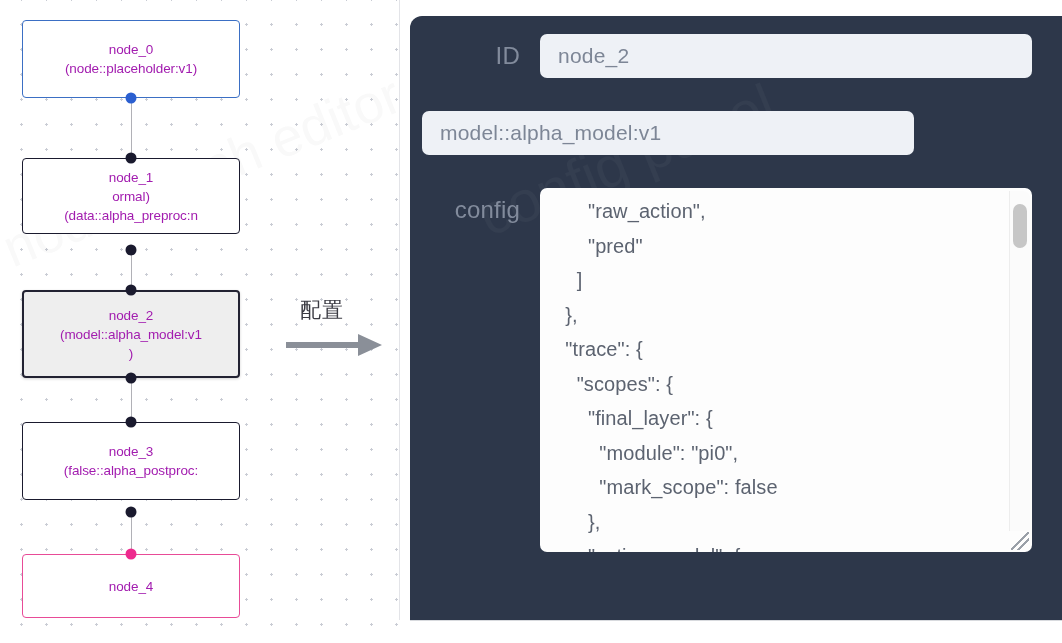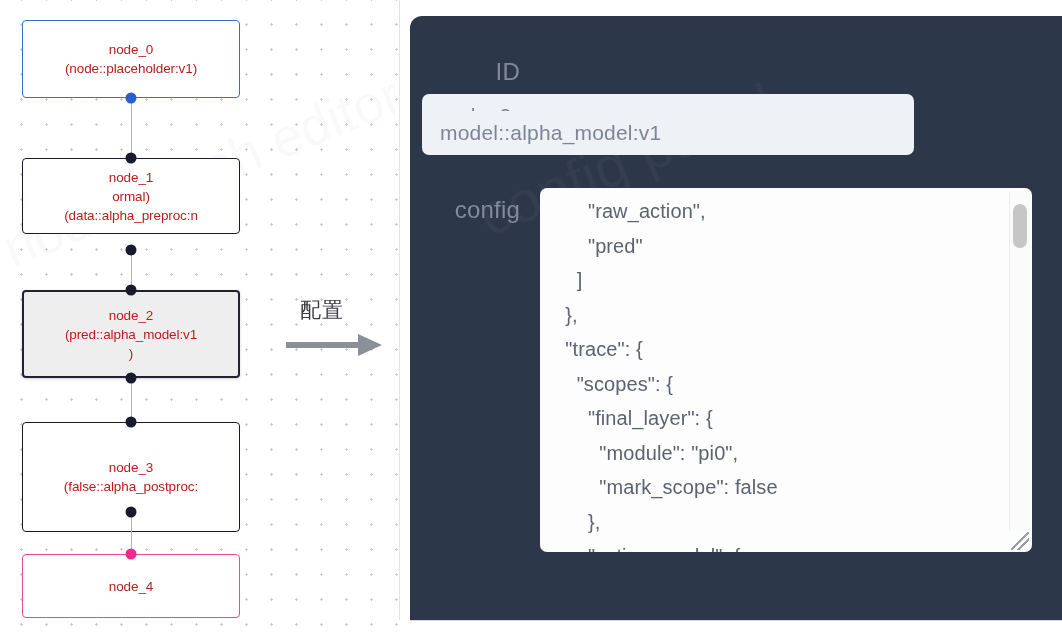--- a/index.html
+++ b/index.html
@@ -30,21 +30,21 @@
   }
 
   .node {
     position: absolute;
     left: 22px;
     width: 218px;
     box-sizing: border-box;
     border: 1px solid #1a1a2e;
     border-radius: 4px;
     background: #ffffff;
-    color: #b91c1c;
+    color: #a21caf;
     font-size: 13.5px;
     line-height: 19px;
     text-align: center;
     display: flex;
     flex-direction: column;
     justify-content: center;
     align-items: center;
     padding: 0 8px;
     letter-spacing: -0.1px;
     box-shadow: 0 0 0 0 rgba(0,0,0,0);
@@ -162,21 +162,21 @@
     color: #7d8696;
     font-size: 21px;
     font-family: "Liberation Sans", sans-serif;
     padding: 0 18px;
     height: 44px;
     box-sizing: border-box;
     outline: none;
     letter-spacing: 0.2px;
   }
 
-  #row-id    { left: 12px; top: 34px; flex-direction: column; }
+  #row-id    { left: 12px; top: 18px; }
   #row-type  { left: 12px; top: 95px; }
   #row-config{ left: 12px; top: 172px; }
 
   #id-input   { width: 492px; }
   #type-input { width: 492px; }
 
   
   #config-textarea-wrap {
     position: relative;
     width: 492px;
@@ -288,27 +288,27 @@
   <div class="node" style="top:158px;height:76px;">
     <span class="nl">node_1</span>
     <span class="nl">ormal)</span>
     <span class="nl">(data::alpha_preproc:n</span>
   </div>
   <div class="handle" style="top:158px;"></div>
   <div class="handle" style="top:250px;"></div>
 
   <div class="node selected" style="top:290px;height:88px;">
     <span class="nl">node_2</span>
-    <span class="nl">(pred::alpha_model:v1</span>
+    <span class="nl">(model::alpha_model:v1</span>
     <span class="nl">)</span>
   </div>
   <div class="handle" style="top:290px;"></div>
   <div class="handle" style="top:378px;"></div>
 
-  <div class="node" style="top:422px;height:110px;">
+  <div class="node" style="top:422px;height:78px;">
     <span class="nl">node_3</span>
     <span class="nl">(false::alpha_postproc:</span>
   </div>
   <div class="handle" style="top:422px;"></div>
   <div class="handle" style="top:512px;"></div>
 
   <div class="node pink" style="top:554px;height:64px;">
     <span class="nl">node_4</span>
   </div>
   <div class="handle pink" style="top:554px;"></div>

